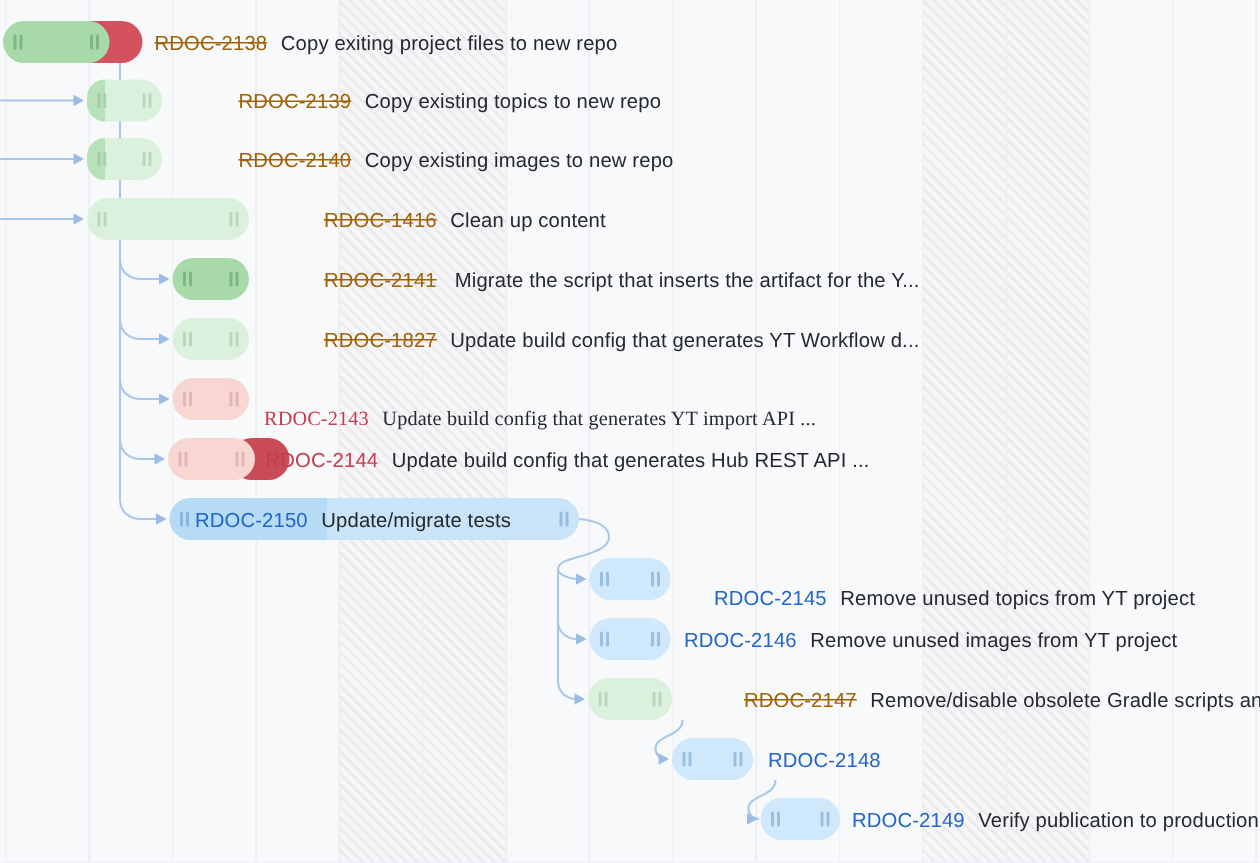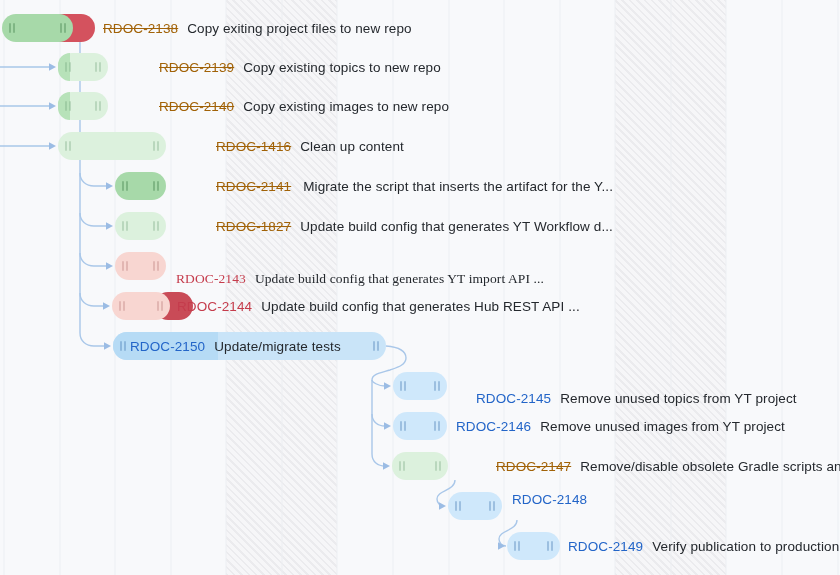--- a/index.html
+++ b/index.html
@@ -236,21 +236,21 @@
           <span class="summary">Remove/disable obsolete Gradle scripts and jobs f</span>
         </div>
       </div>
       <div class="task-row">
         <div class="pill main c-blue" style="left: 448px; top: 492px; width: 54px;">
           <div class="handle h1"></div>
           <div class="handle h2"></div>
           <div class="handle h3"></div>
           <div class="handle h4"></div>
         </div>
-        <div class="labels" style="left: 512px; top: 492px; flex-direction: column;">
+        <div class="labels" style="left: 512px; top: 492px;">
           <span class="tid blue">RDOC-2148</span>
         </div>
       </div>
       <div class="task-row">
         <div class="pill main c-blue" style="left: 507px; top: 532px; width: 53px;">
           <div class="handle h1"></div>
           <div class="handle h2"></div>
           <div class="handle h3"></div>
           <div class="handle h4"></div>
         </div>

